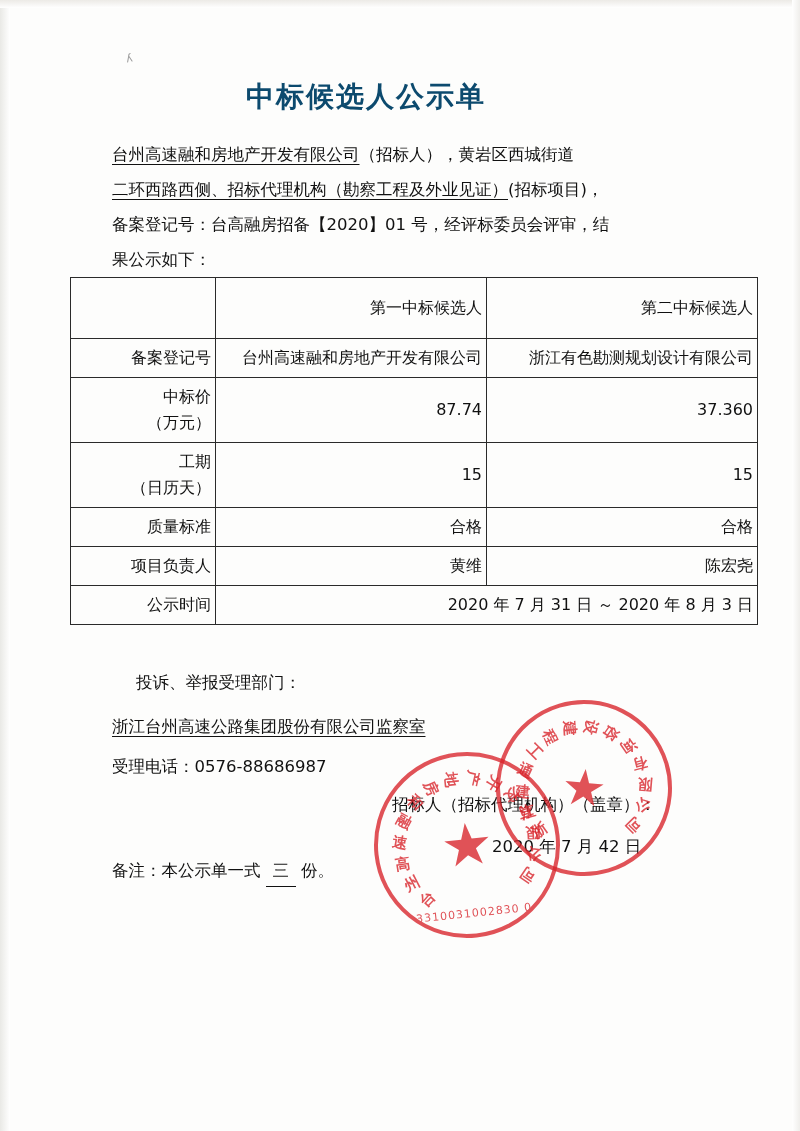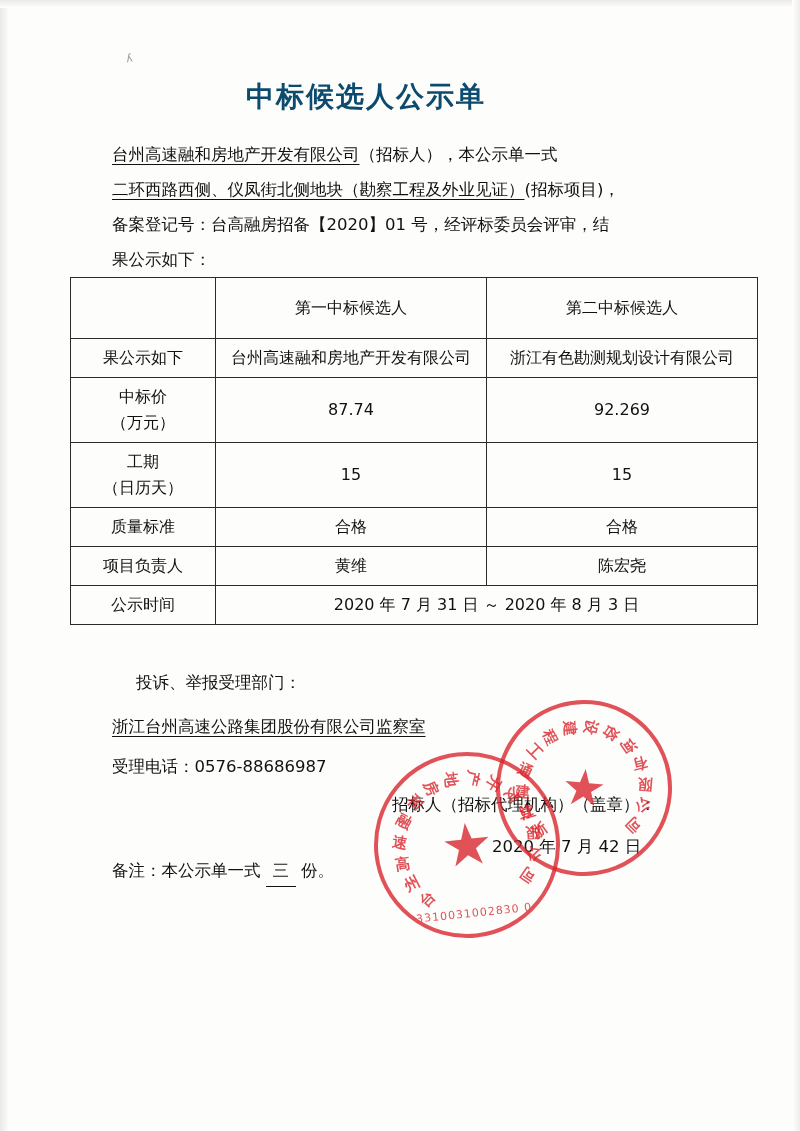--- a/index.html
+++ b/index.html
@@ -83,21 +83,21 @@
   table.ann {
     position: absolute;
     left: 70px;
     top: 277px;
     width: 660px;
     border-collapse: collapse;
     table-layout: fixed;
   }
   table.ann td {
     border: 1px solid #2a2a2a;
-    text-align: center;
+    text-align: right;
     vertical-align: middle;
     font-size: 16px;
     color: #111;
     padding: 6px 4px;
     line-height: 26px;
   }
   td.hdr-blank { height: 48px; }
   td.rowlabel { width: 136px; }
   .c1 { width: 262px; }
   .c2 { width: 262px; }
@@ -189,49 +189,49 @@
   <div class="scan-edge-top"></div>
   <div class="scan-edge-right"></div>
 
   <div class="content">
 
     <div class="smudge">ʎ</div>
 
     <div class="doc-title">中标候选人公示单</div>
 
     <div class="para line1">
-      <span class="u">台州高速融和房地产开发有限公司</span><span>（招标人），本公示单一式</span>
+      <span class="u">台州高速融和房地产开发有限公司</span><span>（招标人），黄岩区西城街道</span>
     </div>
     <div class="para line2">
-      <span class="u">二环西路西侧、仪凤街北侧地块（勘察工程及外业见证）</span><span>(招标项目)，</span>
+      <span class="u">二环西路西侧、招标代理机构（勘察工程及外业见证）</span><span>(招标项目)，</span>
     </div>
     <div class="para line3">备案登记号：台高融房招备【2020】01 号，经评标委员会评审，结</div>
     <div class="para line4">果公示如下：</div>
 
     <table class="ann">
       <tbody>
         <tr>
           <td class="rowlabel hdr-blank"></td>
           <td class="c1">第一中标候选人</td>
           <td class="c2">第二中标候选人</td>
         </tr>
 
         <tr>
-          <td class="rowlabel">果公示如下</td>
+          <td class="rowlabel">备案登记号</td>
           <td class="c1">台州高速融和房地产开发有限公司</td>
           <td class="c2">浙江有色勘测规划设计有限公司</td>
         </tr>
 
         <tr>
           <td class="rowlabel two-line">
             <div>中标价</div>
             <div>（万元）</div>
           </td>
           <td class="c1">87.74</td>
-          <td class="c2">92.269</td>
+          <td class="c2">37.360</td>
         </tr>
 
         <tr>
           <td class="rowlabel two-line">
             <div>工期</div>
             <div>（日历天）</div>
           </td>
           <td class="c1">15</td>
           <td class="c2">15</td>
         </tr>

